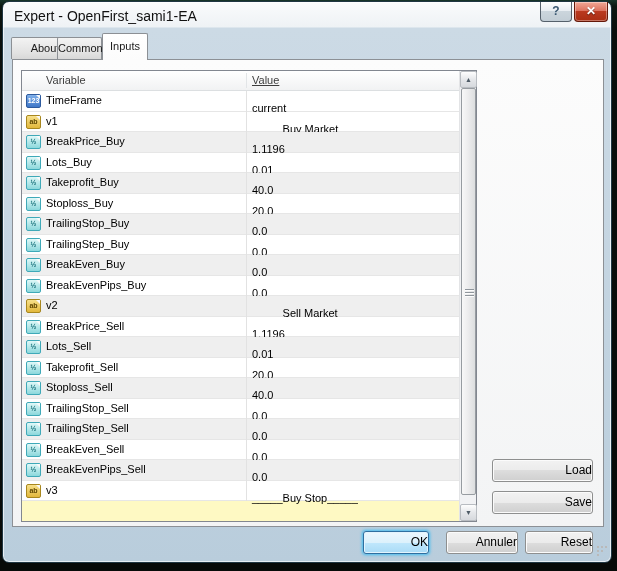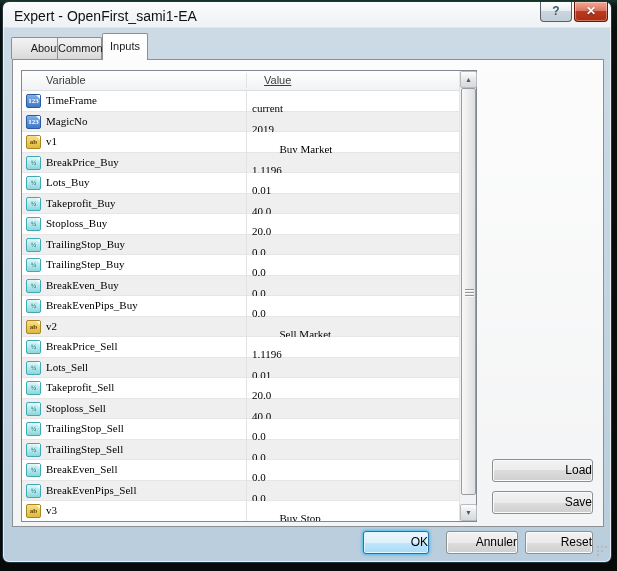--- a/index.html
+++ b/index.html
@@ -55,24 +55,24 @@
   .ptable {
     position:absolute; left:21px; top:70px; width:456px; height:452px; z-index:4;
     background:#fef9c3; border:1px solid #828790;
   }
   .phead { position:absolute; left:0; top:0; right:17px; height:20px;
     background:linear-gradient(180deg,#ffffff,#f1f2f3);
     border-bottom:1px solid #dcdfe1; }
   .phead .hname, .phead .hvalue {
     position:absolute; top:0; font-size:11px; color:#3d3d3d; line-height:19px; }
   .phead .hname { left:24px; }
-  .phead .hvalue { left:242px;text-decoration:underline; }
+  .phead .hvalue { left:230px;text-decoration:underline; }
   .phead .hdiv { position:absolute; left:224px; top:2px; bottom:2px; width:1px; background:#e2e5e7; }
   .rows { position:absolute; left:0; top:20px; right:17px; bottom:0; overflow:hidden; }
-  .prow { position:relative; width:100%; height:20.5px; border-bottom:1px solid #e6e6e6; font-size:11px; color:#000;font-family:Liberation Serif, serif; }
+  .prow { position:relative; width:100%; height:20.5px; border-bottom:1px solid #e6e6e6; font-size:11px; color:#000; }
   .prow.even { background:#efefef; }
   .prow.odd  { background:#ffffff; }
   .pname  { position:absolute; left:24px; top:3px; white-space:nowrap; }
   .pvalue { position:absolute; left:230px; top:3px; white-space:nowrap;margin-top:8px; }
   .vline  { position:absolute; left:224px; top:0; bottom:-1px; width:1px; background:#e2e2e2; }
   
   .ptype {
     position:absolute; left:4px; top:3px; width:15px; height:14px;
     border-radius:2px; border:1px solid; overflow:hidden;
     font-size:7px; font-weight:bold; text-align:center; line-height:12px;
@@ -152,26 +152,20 @@
     <span class="hdiv"></span>
     <span class="hvalue">Value</span>
   </div>
   <div class="rows">
       <div class="prow odd">
     <span class="ptype ic-int">123</span>
     <span class="pname">TimeFrame</span>
     <span class="vline"></span>
     <span class="pvalue">current</span>
   </div>
-      <div class="prow even">
-    <span class="ptype ic-int">123</span>
-    <span class="pname">MagicNo</span>
-    <span class="vline"></span>
-    <span class="pvalue">2019</span>
-  </div>
       <div class="prow odd">
     <span class="ptype ic-str">ab</span>
     <span class="pname">v1</span>
     <span class="vline"></span>
     <span class="pvalue">_____Buy Market_____</span>
   </div>
       <div class="prow even">
     <span class="ptype ic-dbl">½</span>
     <span class="pname">BreakPrice_Buy</span>
     <span class="vline"></span>

